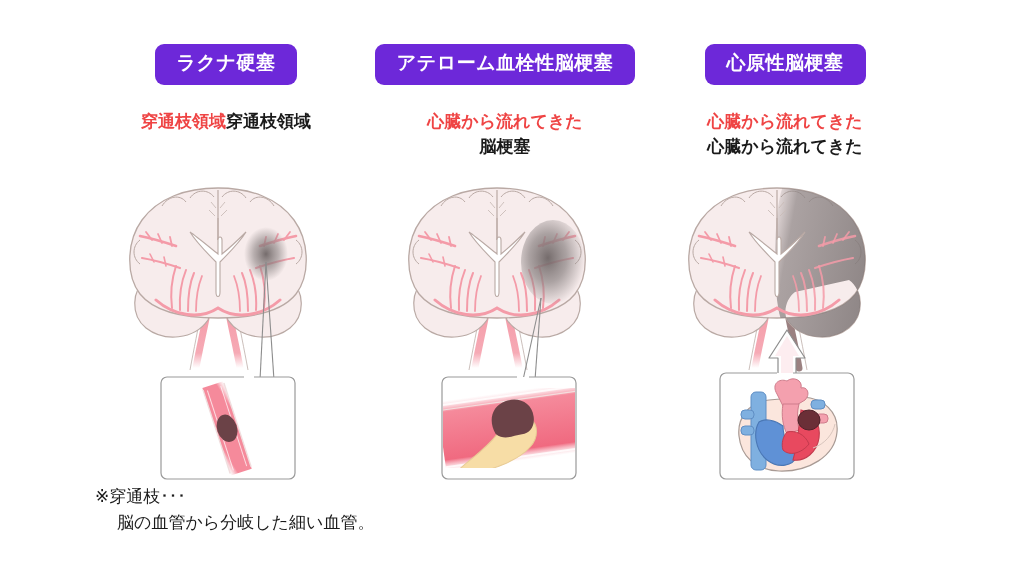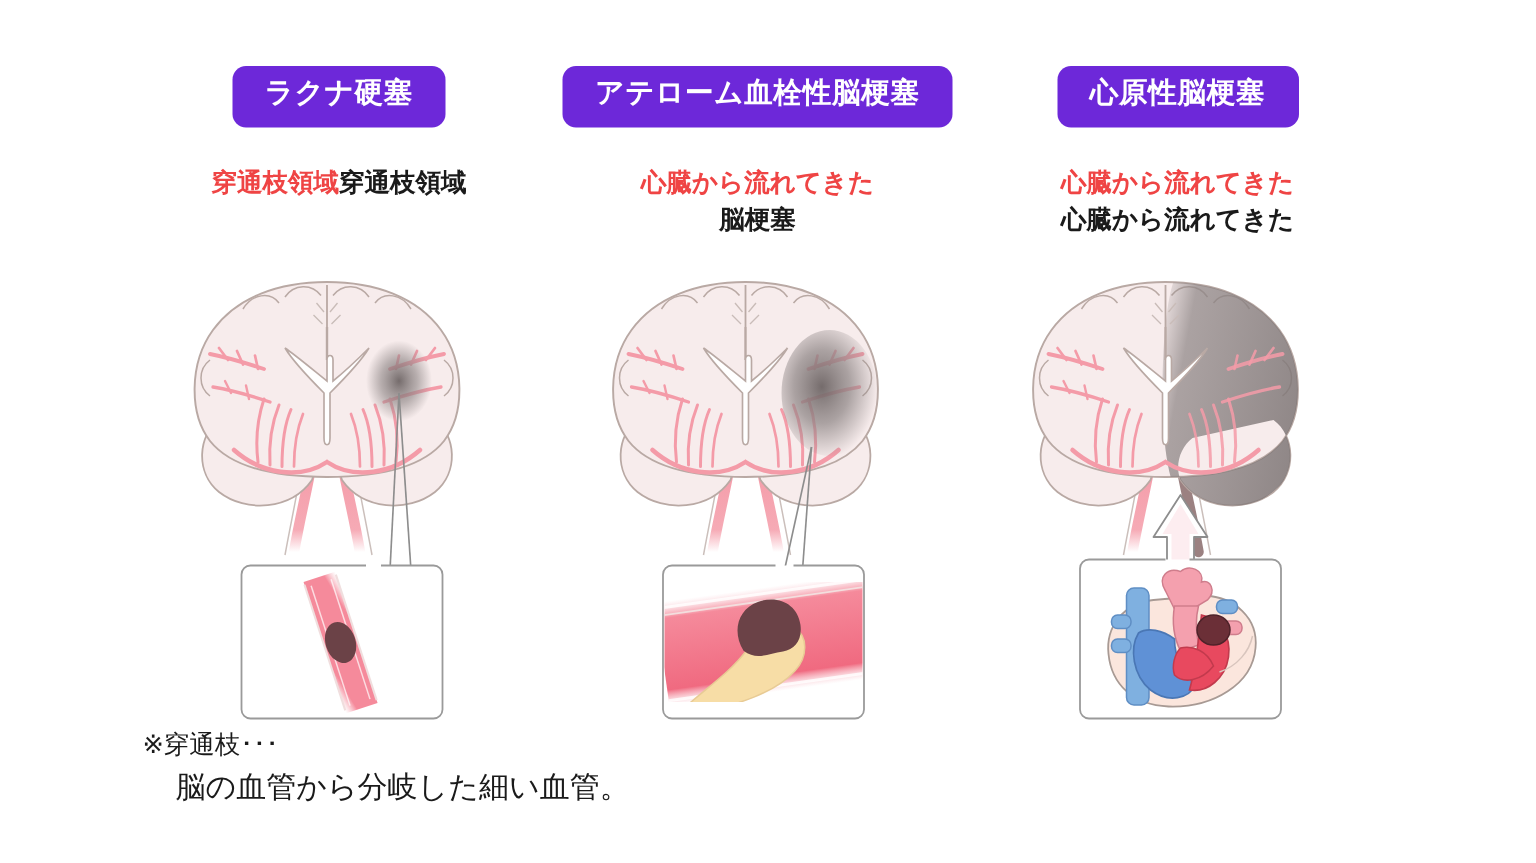--- a/index.html
+++ b/index.html
@@ -49,21 +49,21 @@
   
   .inset{position:absolute;}
   .inset svg{display:block;}
 
   
   .footnote{
     position:absolute;left:95px;top:484px;width:520px;
     color:#1a1a1a;line-height:1.5;
   }
   .fn-title{font-size:17px;font-weight:normal;}
-  .fn-body{font-size:20px;font-weight:normal;padding-left:22px;}
+  .fn-body{font-size:17px;font-weight:normal;padding-left:22px;}
 </style>
 </head>
 <body>
 
 <div class="stage">
 
   <div class="col" id="col1">
 
     <div class="pill-wrap">
       <span class="pill">ラクナ硬塞</span>

